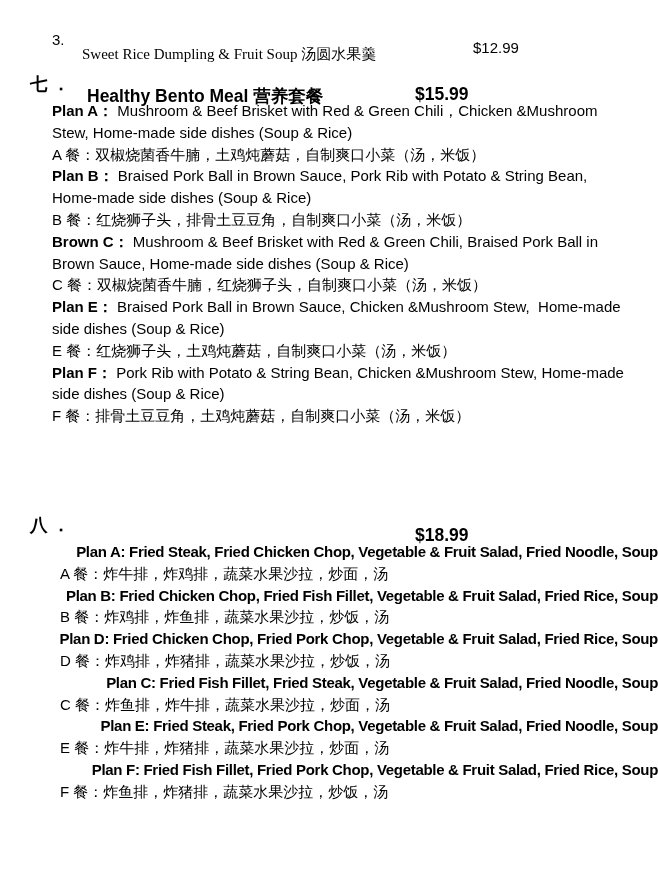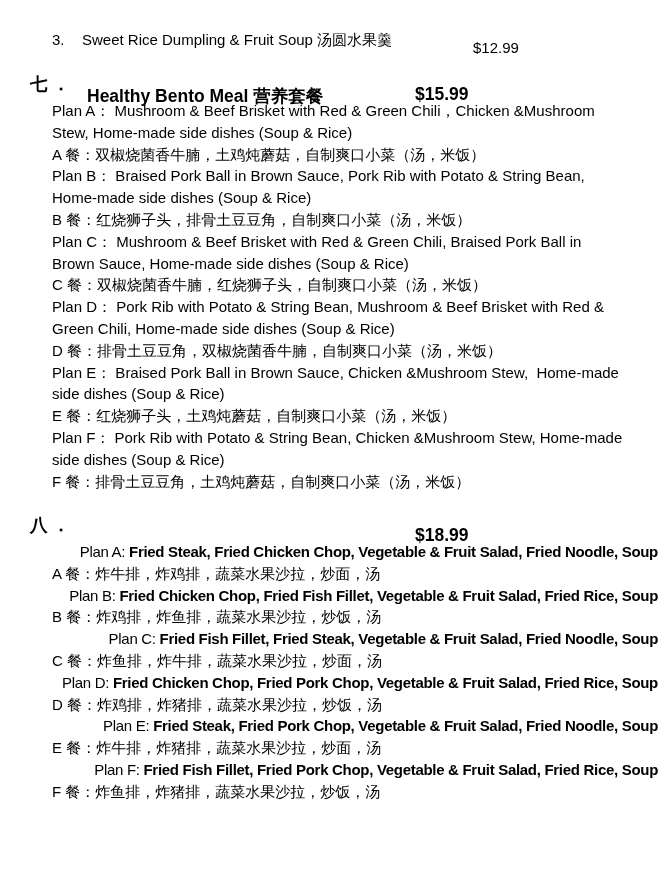--- a/index.html
+++ b/index.html
@@ -6,42 +6,42 @@
   body{
     width:658px;height:879px;background:#ffffff;
     font-family:"Liberation Sans","DejaVu Sans",sans-serif;
     color:#000000;overflow:hidden;
   }
   .page{position:relative;width:658px;height:879px;background:#ffffff;}
 
   
   .top-item{position:absolute;top:31px;left:0;width:100%;height:20px;font-size:15px;}
   .top-item .num{position:absolute;left:52px;top:0;}
-  .top-item .nm{position:absolute;left:82px;top:0;white-space:pre;}
+  .top-item .nm{position:absolute;left:82px;top:14px;white-space:pre;font-family:Liberation Serif, serif;}
   .top-item .price{position:absolute;left:473px;top:8px;}
 
   
   .section{position:absolute;left:0;width:100%;}
   #sections .section:nth-of-type(1){top:72px;}
   #sections .section:nth-of-type(2){top:513px;}
 
   .heading{position:relative;height:23px;font-size:17.5px;font-weight:bold;}
   .heading .numeral{position:absolute;left:30px;top:0;white-space:pre;}
   .heading .title{position:absolute;left:87px;top:12px;white-space:pre;}
   .heading .price{position:absolute;left:415px;top:12px;}
 
   .plans{margin:5px 0 0 52px;width:572px;font-size:15px;line-height:21.8px;}
   .plan p{margin:0;white-space:pre-wrap;}
-  .plan .label{font-weight:normal;margin-top:19px;}
+  .plan .label{font-weight:bold;margin-top:19px;}
 
   
   .plans.en-bold{width:auto;}
   .plans.en-bold .en{white-space:nowrap;letter-spacing:-0.3px;text-align:right;}
   .plans.en-bold .en .desc{font-weight:bold;}
-  .plans.en-bold .zh{white-space:nowrap;}
+  .plans.en-bold .zh{white-space:nowrap;margin-left:8px;}
 </style>
 </head>
 <body>
 
 <div class="page">
 
   <div class="top-item">
     <span class="num">3.</span>
     <span class="nm">Sweet Rice Dumpling &amp; Fruit Soup 汤圆水果羹</span>
     <span class="price">$12.99</span>
@@ -59,28 +59,24 @@
     <p class="en"><span class="label">Plan A：</span><span class="desc"> Mushroom &amp; Beef Brisket with Red &amp; Green Chili，Chicken &amp;Mushroom Stew, Home-made side dishes (Soup &amp; Rice)</span></p>
     <p class="zh">A 餐：双椒烧菌香牛腩，土鸡炖蘑菇，自制爽口小菜（汤，米饭）</p>
   </div>
 
   <div class="plan">
     <p class="en"><span class="label">Plan B：</span><span class="desc"> Braised Pork Ball in Brown Sauce, Pork Rib with Potato &amp; String Bean,  Home-made side dishes (Soup &amp; Rice)</span></p>
     <p class="zh">B 餐：红烧狮子头，排骨土豆豆角，自制爽口小菜（汤，米饭）</p>
   </div>
 
   <div class="plan">
-    <p class="en"><span class="label">Plan C：</span><span class="desc"> Mushroom &amp; Beef Brisket with Red &amp; Green Chili, Braised Pork Ball in Brown Sauce, Home-made side dishes (Soup &amp; Rice)</span></p>
+    <p class="en"><span class="label">Brown C：</span><span class="desc"> Mushroom &amp; Beef Brisket with Red &amp; Green Chili, Braised Pork Ball in Brown Sauce, Home-made side dishes (Soup &amp; Rice)</span></p>
     <p class="zh">C 餐：双椒烧菌香牛腩，红烧狮子头，自制爽口小菜（汤，米饭）</p>
   </div>
 
-  <div class="plan">
-    <p class="en"><span class="label">Plan D：</span><span class="desc"> Pork Rib with Potato &amp; String Bean, Mushroom &amp; Beef Brisket with Red &amp; Green Chili, Home-made side dishes (Soup &amp; Rice)</span></p>
-    <p class="zh">D 餐：排骨土豆豆角，双椒烧菌香牛腩，自制爽口小菜（汤，米饭）</p>
-  </div>
 
   <div class="plan">
     <p class="en"><span class="label">Plan E：</span><span class="desc"> Braised Pork Ball in Brown Sauce, Chicken &amp;Mushroom Stew,  Home-made side dishes (Soup &amp; Rice)</span></p>
     <p class="zh">E 餐：红烧狮子头，土鸡炖蘑菇，自制爽口小菜（汤，米饭）</p>
   </div>
 
   <div class="plan">
     <p class="en"><span class="label">Plan F：</span><span class="desc"> Pork Rib with Potato &amp; String Bean, Chicken &amp;Mushroom Stew, Home-made side dishes (Soup &amp; Rice)</span></p>
     <p class="zh">F 餐：排骨土豆豆角，土鸡炖蘑菇，自制爽口小菜（汤，米饭）</p>
   </div>
@@ -97,27 +93,27 @@
     <p class="en"><span class="label">Plan A:</span><span class="desc"> Fried Steak, Fried Chicken Chop, Vegetable &amp; Fruit Salad, Fried Noodle,  Soup</span></p>
     <p class="zh">A 餐：炸牛排，炸鸡排，蔬菜水果沙拉，炒面，汤</p>
   </div>
 
   <div class="plan">
     <p class="en"><span class="label">Plan B:</span><span class="desc"> Fried Chicken Chop, Fried Fish Fillet, Vegetable &amp; Fruit Salad, Fried Rice,  Soup</span></p>
     <p class="zh">B 餐：炸鸡排，炸鱼排，蔬菜水果沙拉，炒饭，汤</p>
   </div>
 
   <div class="plan">
-    <p class="en"><span class="label">Plan C:</span><span class="desc"> Fried Fish Fillet, Fried Steak, Vegetable &amp; Fruit Salad, Fried Noodle,  Soup</span></p>
-    <p class="zh">C 餐：炸鱼排，炸牛排，蔬菜水果沙拉，炒面，汤</p>
+    <p class="en"><span class="label">Plan D:</span><span class="desc"> Fried Chicken Chop, Fried Pork Chop, Vegetable &amp; Fruit Salad, Fried Rice,  Soup</span></p>
+    <p class="zh">D 餐：炸鸡排，炸猪排，蔬菜水果沙拉，炒饭，汤</p>
   </div>
 
   <div class="plan">
-    <p class="en"><span class="label">Plan D:</span><span class="desc"> Fried Chicken Chop, Fried Pork Chop, Vegetable &amp; Fruit Salad, Fried Rice,  Soup</span></p>
-    <p class="zh">D 餐：炸鸡排，炸猪排，蔬菜水果沙拉，炒饭，汤</p>
+    <p class="en"><span class="label">Plan C:</span><span class="desc"> Fried Fish Fillet, Fried Steak, Vegetable &amp; Fruit Salad, Fried Noodle,  Soup</span></p>
+    <p class="zh">C 餐：炸鱼排，炸牛排，蔬菜水果沙拉，炒面，汤</p>
   </div>
 
   <div class="plan">
     <p class="en"><span class="label">Plan E:</span><span class="desc"> Fried Steak, Fried Pork Chop, Vegetable &amp; Fruit Salad, Fried Noodle,  Soup</span></p>
     <p class="zh">E 餐：炸牛排，炸猪排，蔬菜水果沙拉，炒面，汤</p>
   </div>
 
   <div class="plan">
     <p class="en"><span class="label">Plan F:</span><span class="desc"> Fried Fish Fillet, Fried Pork Chop, Vegetable &amp; Fruit Salad, Fried Rice,  Soup</span></p>
     <p class="zh">F 餐：炸鱼排，炸猪排，蔬菜水果沙拉，炒饭，汤</p>

